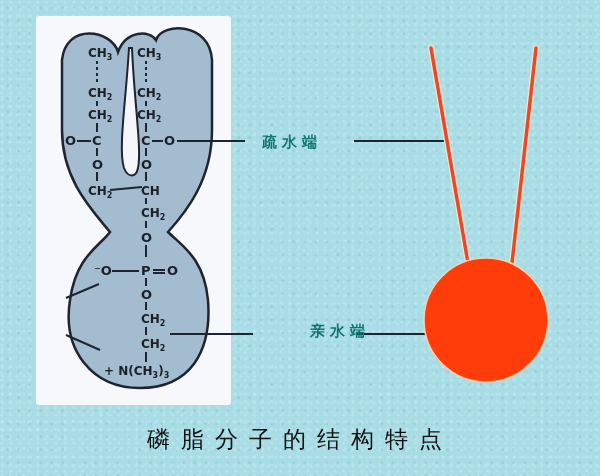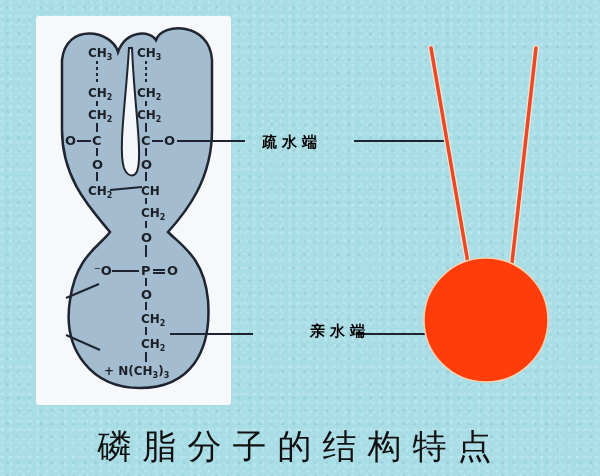--- a/index.html
+++ b/index.html
@@ -42,33 +42,33 @@
     .chem {
       font-family: "DejaVu Sans", sans-serif;
       font-weight: bold;
       fill: #1c1f26;
     }
     .label {
       position: absolute;
       font-family: "DejaVu Sans", sans-serif;
       font-weight: bold;
       font-size: 15px;
-      color: #000000;
+      color: #0f766e;
       letter-spacing: 5px;
     }
     .label-hydrophobic { left: 262px; top: 133px; }
     .label-hydrophilic { left: 270px; top: 322px; margin-left: 40px; }
     .title {
       position: absolute;
       left: 0;
       width: 600px;
       top: 424px;
       text-align: center;
       font-family: "DejaVu Sans", sans-serif;
-      font-size: 34px;
+      font-size: 23px;
       letter-spacing: 11px;
       color: #111;
     }
   </style>
 </head>
 <body>
 
 <div class="bg-texture"></div>
 <div class="panel"></div>
 

